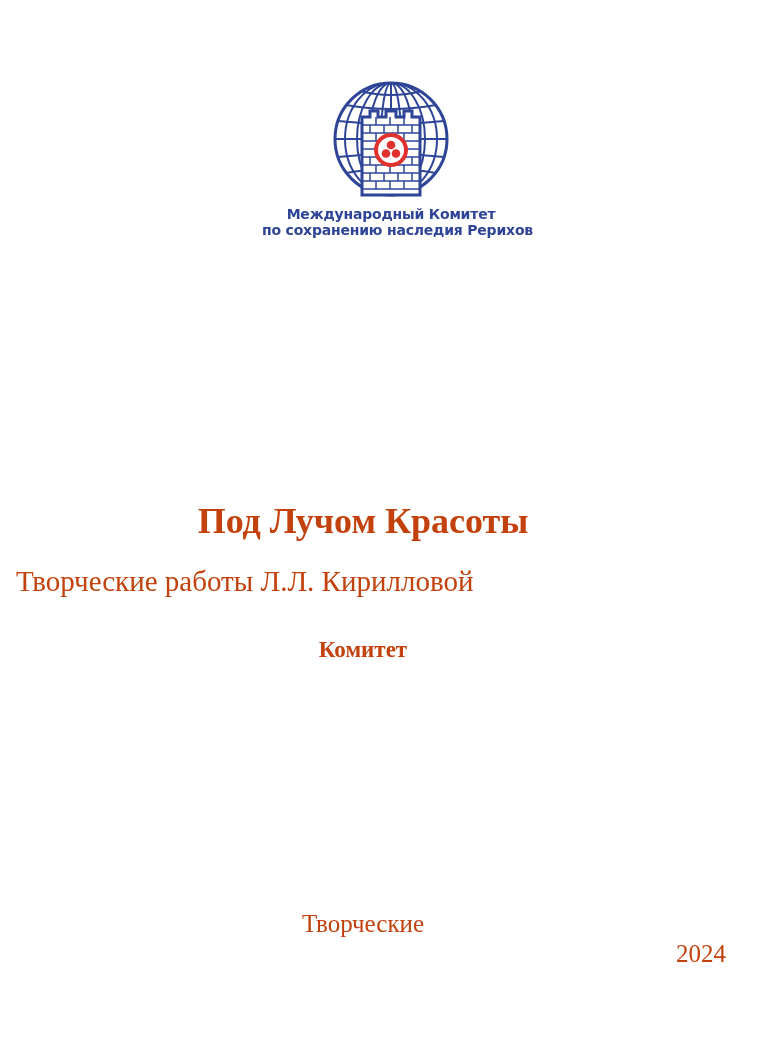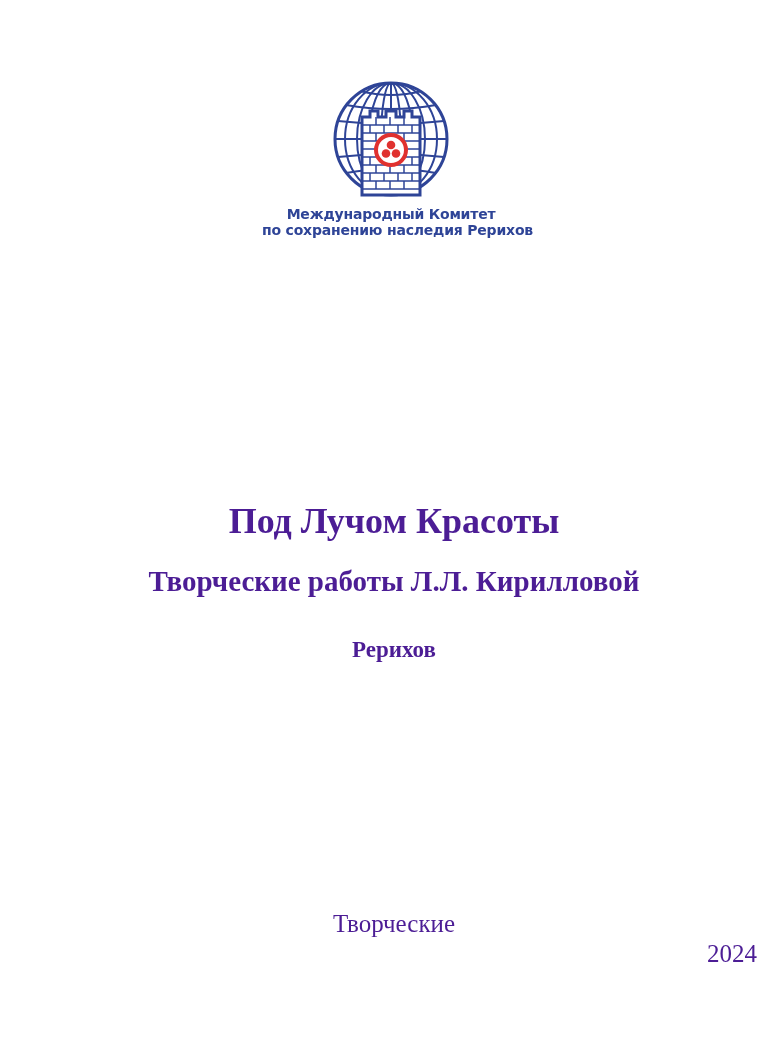--- a/index.html
+++ b/index.html
@@ -6,23 +6,23 @@
     body { width: 759px; height: 1056px; position: relative; overflow: hidden; }
     .logo { position: absolute; left: 262px; top: 56px; width: 258px; height: 200px; }
     .logo svg { position: absolute; left: 70px; top: 23px; }
     .logo-text {
       position: absolute; left: 0; width: 258px; text-align: center;
       font-family: "DejaVu Sans", sans-serif; font-weight: bold; font-size: 14px;
       color: #2e4497; letter-spacing: -0.2px; white-space: nowrap;
     }
     .logo-text.l1 { top: 150px; }
     .logo-text.l2 { top: 166px; }
-    .serif { font-family: "Liberation Serif", serif; color: #4c1d95; position: absolute; white-space: nowrap; padding-left: 31px; }
+    .serif { font-family: "Liberation Serif", serif; color: #c2410c; position: absolute; white-space: nowrap; }
     .title { left: 0; width: 726px; text-align: center; top: 500px; font-size: 36px; font-weight: bold; }
-    .subtitle { left: 0; width: 726px; text-align: center; top: 565px; font-size: 29px; font-weight: bold; }
+    .subtitle { left: 16px; width: 726px; text-align: left; top: 565px; font-size: 29px; font-weight: normal; }
     .kind { left: 0; width: 726px; text-align: center; top: 637px; font-size: 23px; font-weight: bold; }
     .city { left: 0; width: 726px; text-align: center; top: 910px; font-size: 25px; }
     .year { left: 0; width: 726px; text-align: right; top: 940px; font-size: 25px; }
   </style>
 </head>
 <body>
 
 <div class="logo">
   <svg width="118" height="120" viewBox="0 0 118 120">
     <defs>
@@ -86,15 +86,15 @@
     <circle cx="59" cy="66" r="4.3" fill="#e0312f"></circle>
     <circle cx="54" cy="74.5" r="4.3" fill="#e0312f"></circle>
     <circle cx="64" cy="74.5" r="4.3" fill="#e0312f"></circle>
   </svg>
   <div class="logo-text l1">Международный Комитет</div>
   <div class="logo-text l2">по сохранению наследия Рерихов</div>
 </div>
 
 <div class="serif title">Под Лучом Красоты</div>
 <div class="serif subtitle">Творческие работы Л.Л. Кирилловой</div>
-<div class="serif kind">Рерихов</div>
+<div class="serif kind">Комитет</div>
 <div class="serif city">Творческие</div>
 <div class="serif year">2024</div>
 
 </body></html>

